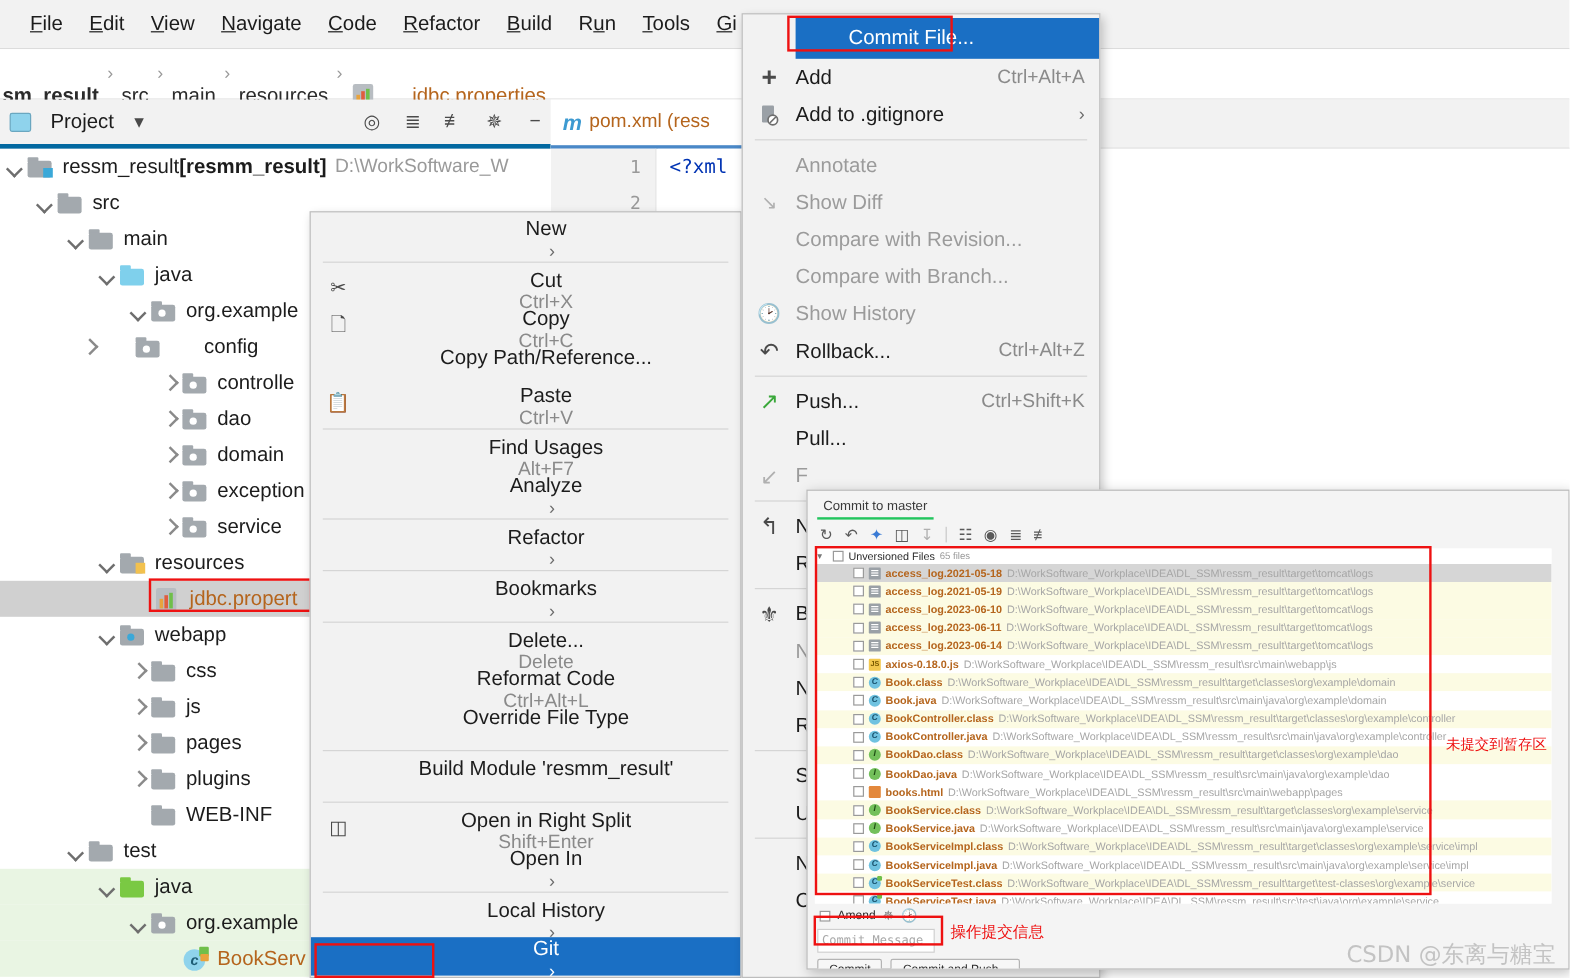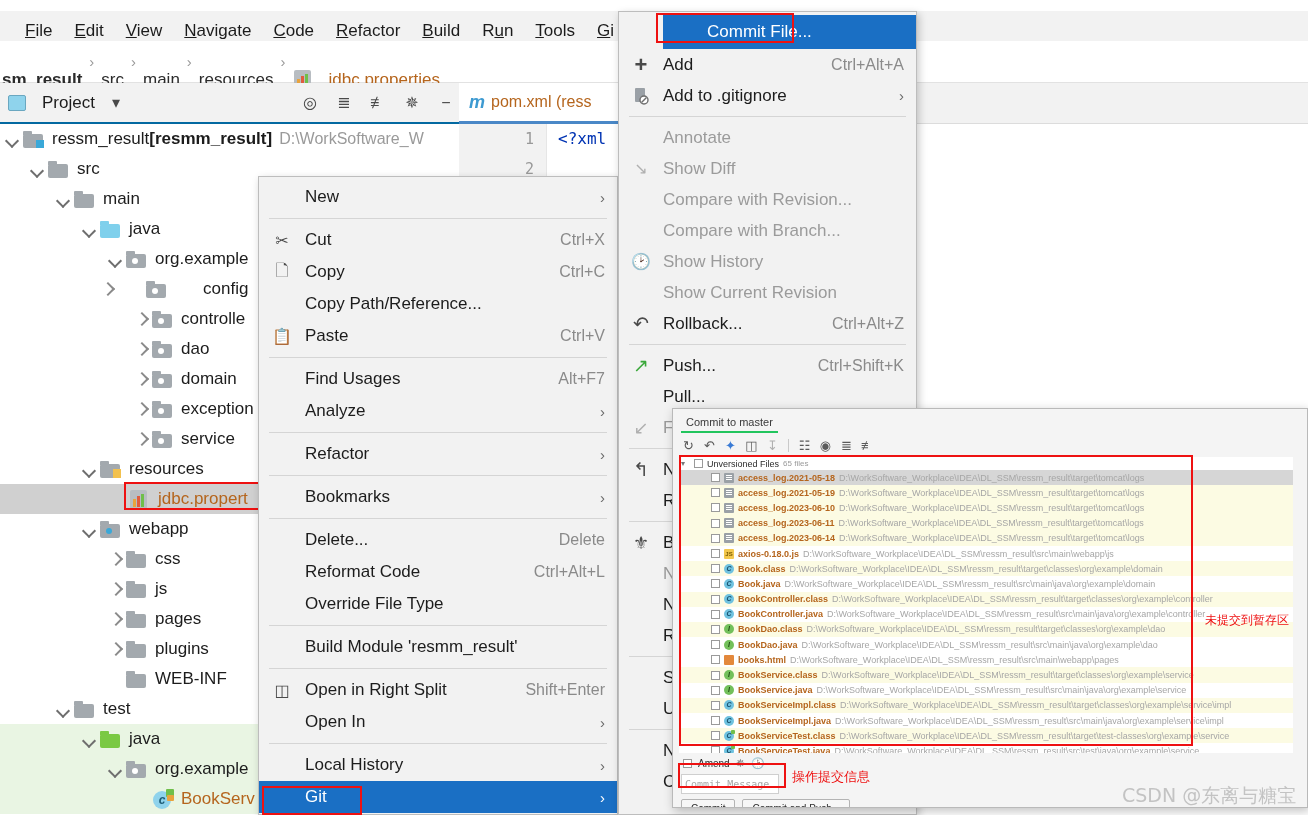--- a/index.html
+++ b/index.html
@@ -10,43 +10,43 @@
     background: #ffffff;
     font-family: "Liberation Sans", sans-serif;
     -webkit-font-smoothing: antialiased;
   }
   #root { position: relative; width: 1308px; height: 815px; background:#fff; }
 
   
   .menubar {
     position: absolute; left: 0; top: 0; width: 1308px; height: 41px;
     background: #f2f2f2; border-bottom: 1px solid #dcdcdc;
-    display: flex; align-items: center; padding-left: 14px; margin-top: 11px;
+    display: flex; align-items: center; padding-left: 14px;
   }
   .menubar .mi {
     font-size: 17px; color: #1c1c1c; padding: 3px 11px; white-space: nowrap;
   }
   .menubar .mi u { text-decoration: underline; }
 
   
   .breadcrumb {
     position: absolute; left: 0; top: 41px; width: 1308px; height: 42px;
     background: #fff; border-bottom: 1px solid #e2e2e2;
     display: flex; align-items: center; padding-left: 2px;
     font-size: 17px; color: #2b2b2b;
   }
   .crumb { white-space: nowrap; margin-top: 36px; }
   .crumb.bold { font-weight: bold; }
   .crumb-sep { color: #9a9a9a; margin: 0 7px; font-size: 15px; }
-  .crumb.file { color: #b5651d; display: flex; align-items: center; gap: 7px; }
+  .crumb.file { color: #b5651d; display: flex; align-items: center; gap: 22px; }
 
   
   .projhdr {
     position: absolute; left: 0; top: 83px; width: 459px; height: 41px;
-    background: #f2f2f2; border-bottom: 2px solid #0369a1;
+    background: #f2f2f2; border-bottom: 4px solid #0369a1;
     display: flex; align-items: center; padding-left: 8px; gap: 8px;
   }
   .projhdr .ptitle { font-size: 17px; color: #1c1c1c; }
   .projhdr .spacer { flex: 1; }
   .projhdr .ticon { width: 26px; text-align: center; color: #4a4a4a; font-size: 16px; }
 
   
   .edtab {
     position: absolute; left: 459px; top: 83px; width: 849px; height: 41px;
     background: #f2f2f2; border-bottom: 1px solid #dcdcdc;
@@ -139,21 +139,21 @@
 
   
   .ctxmenu {
     position: absolute; left: 258px; top: 176px; width: 360px; height: 639px;
     background: #f2f2f2; border: 1px solid #bdbdbd;
     box-shadow: 2px 3px 8px rgba(0,0,0,0.22);
     padding-top: 4px; overflow: hidden;
   }
   .cmi {
     position: relative; height: 32px; display: flex; align-items: center;
-    font-size: 17px; color: #1c1c1c; padding-left: 46px; padding-right: 12px;
+    font-size: 17px; color: #1c1c1c; padding-left: 46px; padding-right: 12px; flex-direction: column;
   }
   .cmi.hl { background: #1a6fc4; color: #fff; }
   .cmi .licon {
     position: absolute; left: 12px; top: 50%; transform: translateY(-50%);
     width: 22px; height: 22px; display:flex; align-items:center; justify-content:center;
     font-size: 16px; color: #4a4a4a;
   }
   .cmi .lbl { flex: 1; white-space: nowrap; }
   .cmi .acc { color: #8a8a8a; font-size: 16px; white-space: nowrap; }
   .cmi .arrow { color: #6b6b6b; font-size: 15px; margin-left: 10px; }
@@ -398,21 +398,21 @@
     <div class="trow" style="padding-left:107px;">
       <span class="twist down"></span>
       <span class="ficon">
           <span class="tab"></span>
           <span class="body"></span>
           <span class="pkgdot"></span>
         </span>
       <span class="tlabel">org.example</span>
     </div>
 
-    <div class="trow" style="padding-left:99px;gap:28px;">
+    <div class="trow" style="padding-left:66px;gap:28px;">
       <span class="twist right"></span>
       <span class="ficon">
           <span class="tab"></span>
           <span class="body"></span>
           <span class="pkgdot"></span>
         </span>
       <span class="tlabel">config</span>
     </div>
 
     <div class="trow" style="padding-left:133px;">
@@ -703,23 +703,20 @@
     </div>
     <div class="gmi dim">
       <span class="lbl">Compare with Revision...</span>
     </div>
     <div class="gmi dim">
       <span class="lbl">Compare with Branch...</span>
     </div>
     <div class="gmi dim">
       <span class="licon">🕑</span>
       <span class="lbl">Show History</span>
-    </div>
-    <div class="gmi dim">
-      <span class="lbl">Show Current Revision</span>
     </div>
     <div class="gmi">
       <span class="licon" style="font-size:19px;">↶</span>
       <span class="lbl">Rollback...</span>
       <span class="acc">Ctrl+Alt+Z</span>
     </div>
     <div class="gmsep"></div>
 
     <div class="gmi">
       <span class="licon" style="color:#3aa83a;font-size:19px;">↗</span>

